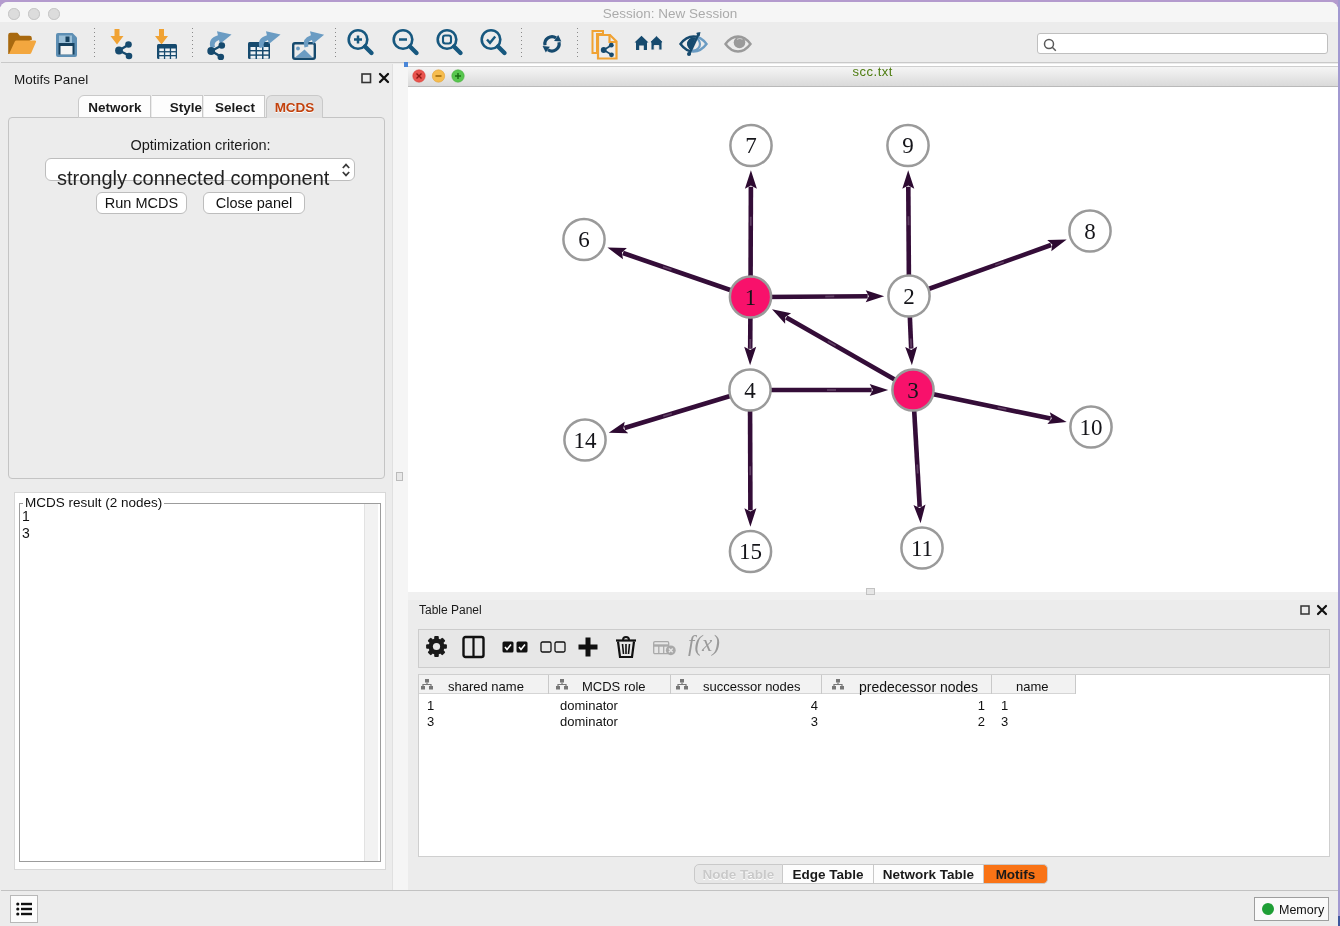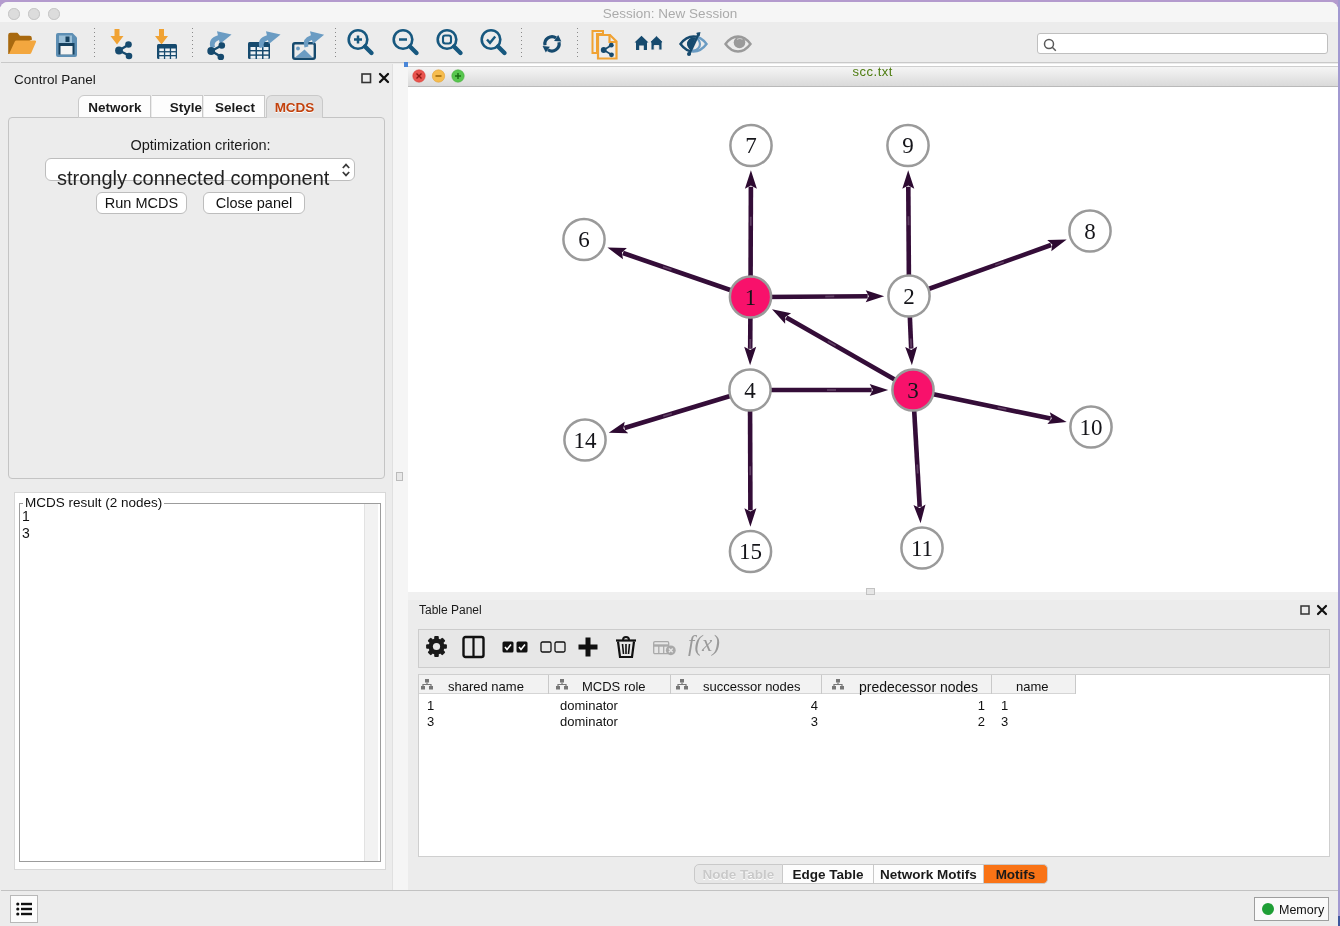--- a/index.html
+++ b/index.html
@@ -182,21 +182,21 @@
     <path d="M18 2 L22.5 1 L21.5 5.5 Z" fill="#164a6e"></path>
   </svg>
 
 <svg class="icon" style="left:724px;top:34px" width="28" height="20" viewBox="0 0 28 20">
     <path d="M1.5 10 Q7 2.5 14 2.5 Q21 2.5 26.5 10 Q21 17.5 14 17.5 Q7 17.5 1.5 10 Z" fill="none" stroke="#9a9a9a" stroke-width="2.4"></path>
     <circle cx="15.5" cy="8.5" r="5.8" fill="#9a9a9a"></circle>
     <path d="M13 5.5 Q16 3.5 18.5 5.5" stroke="#c9c9c9" stroke-width="1.2" fill="none"></path>
   </svg>
 
 <div class="abs" style="left:1px;top:64px;width:391px;height:826px;background:#ececec"></div>
-<div class="abs" style="left:14px;top:72px;font-size:13.5px;color:#1a1a1a">Control Panel</div>
+<div class="abs" style="left:14px;top:72px;font-size:13.5px;color:#1a1a1a">Motifs Panel</div>
 <svg class="abs" style="left:361px;top:73px" width="11" height="11">
     <rect x="1" y="1" width="8.5" height="8.5" fill="none" stroke="#333" stroke-width="1.6"></rect>
   </svg>
 <svg class="abs" style="left:378px;top:72px" width="12" height="12" viewBox="0 0 12 12">
     <path d="M2 2 L10 10 M10 2 L2 10" stroke="#111" stroke-width="2.3" stroke-linecap="round"></path>
   </svg>
 
 <div class="abs" style="left:8px;top:117px;width:377px;height:362px;background:#ececec;border:1px solid #c4c4c4;border-radius:4px"></div>
 
 <div class="abs" style="left:266px;top:95px;width:57px;height:23px;background:#e2e2e2;border:1px solid #c9c9c9;border-bottom:none;border-radius:6px 6px 0 0"></div>
@@ -437,21 +437,21 @@
 <div class="abs" style="left:940px;top:698px;width:45px;text-align:right;font-size:13px;color:#111">1</div>
 <div class="abs" style="left:1001px;top:698px;font-size:13px;color:#111">1</div>
 <div class="abs" style="left:427px;top:714px;font-size:13px;color:#111">3</div>
 <div class="abs" style="left:560px;top:714px;font-size:13px;color:#111">dominator</div>
 <div class="abs" style="left:770px;top:714px;width:48px;text-align:right;font-size:13px;color:#111">3</div>
 <div class="abs" style="left:940px;top:714px;width:45px;text-align:right;font-size:13px;color:#111">2</div>
 <div class="abs" style="left:1001px;top:714px;font-size:13px;color:#111">3</div>
 
 <div class="abs" style="left:694px;top:864px;width:89px;height:20px;background:#e7e7e7;border:1px solid #c9c9c9;border-radius:5px 0 0 5px;text-align:center;font-size:13.5px;font-weight:bold;color:#c9c9c9;text-shadow:0 1px 0 #fff;line-height:20px">Node Table</div>
 <div class="abs" style="left:783px;top:864px;width:91px;height:20px;background:#fdfdfd;border:1px solid #c9c9c9;border-left:none;text-align:center;font-size:13.5px;font-weight:bold;color:#1a1a1a;line-height:20px">Edge Table</div>
-<div class="abs" style="left:874px;top:864px;width:110px;height:20px;background:#fdfdfd;border:1px solid #c9c9c9;border-left:none;text-align:center;font-size:13.5px;font-weight:bold;color:#1a1a1a;line-height:20px">Network Motifs</div>
+<div class="abs" style="left:874px;top:864px;width:110px;height:20px;background:#fdfdfd;border:1px solid #c9c9c9;border-left:none;text-align:center;font-size:13.5px;font-weight:bold;color:#1a1a1a;line-height:20px">Network Table</div>
 <div class="abs" style="left:984px;top:864px;width:64px;height:20px;background:#f97316;border:1px solid #c9c9c9;border-left:none;border-radius:0 5px 5px 0;text-align:center;font-size:13.5px;font-weight:bold;color:#1a1a1a;line-height:20px">Motifs</div>
 
 <div class="abs" style="left:1px;top:890px;width:1336.5px;height:36px;background:#ececec;border-top:1px solid #c2c2c2"></div>
 <div class="abs" style="left:10px;top:895px;width:28px;height:28px;background:#fcfcfc;border:1px solid #b8b8b8"></div>
 <svg class="abs" style="left:16px;top:902px" width="16" height="14" viewBox="0 0 16 14">
     <g fill="#111">
       <circle cx="1.8" cy="2" r="1.6"></circle>
       <rect x="5" y="0.8" width="11" height="2.4"></rect>
       <circle cx="1.8" cy="7" r="1.6"></circle>
       <rect x="5" y="5.8" width="11" height="2.4"></rect>

